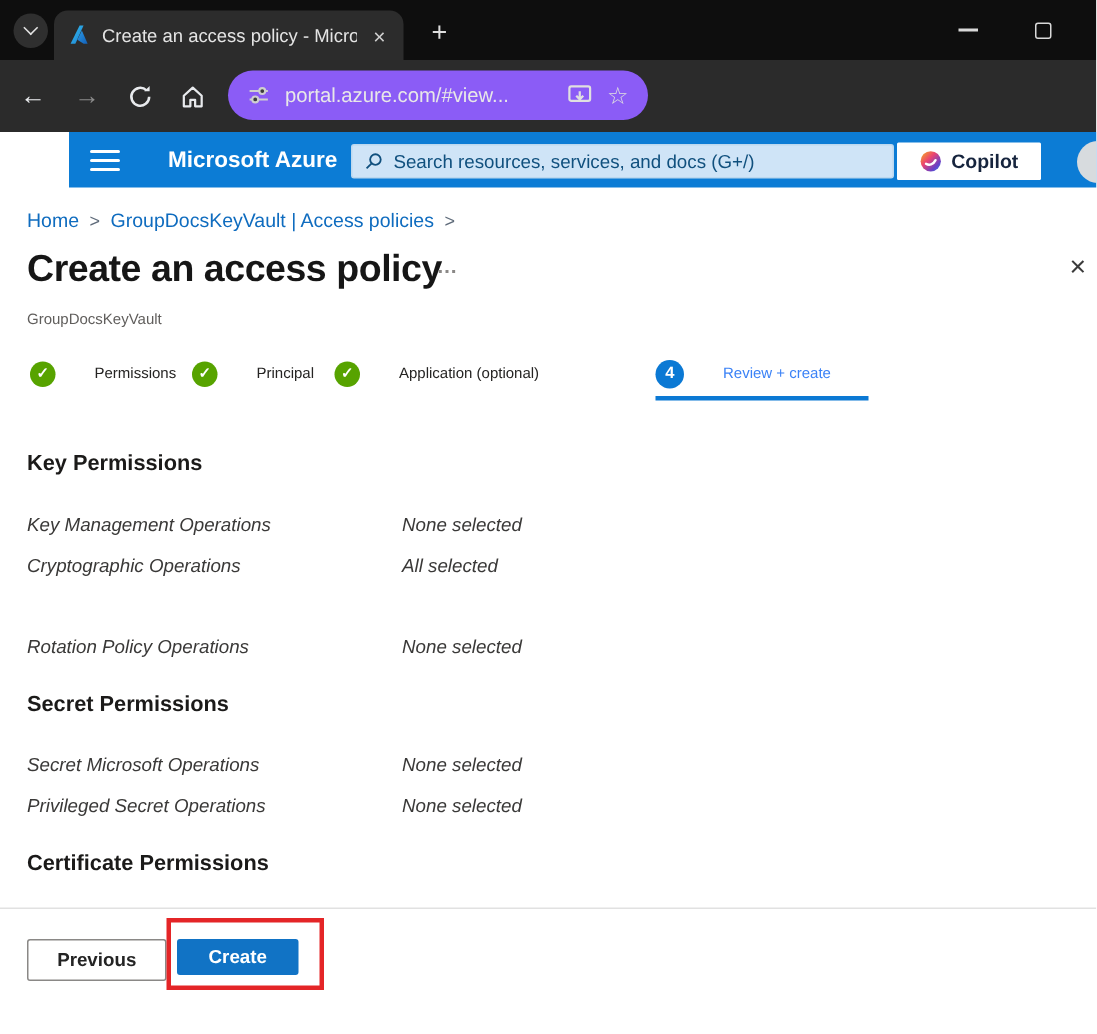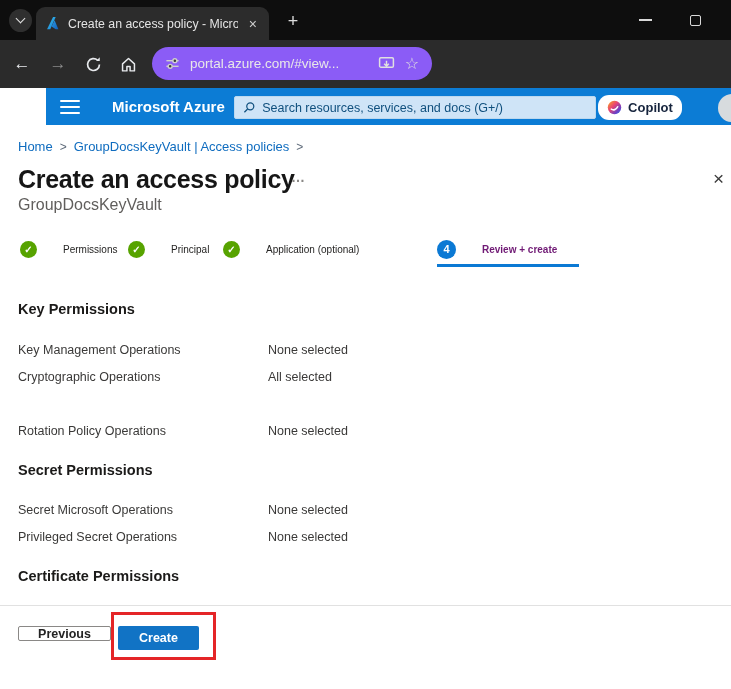--- a/index.html
+++ b/index.html
@@ -37,54 +37,54 @@
   .hamburger { position:absolute; left:14px; top:12px; width:20px; height:14px;
     display:flex; flex-direction:column; justify-content:space-between; }
   .hamburger i { display:block; height:2px; background:#ffffff; border-radius:1px; }
   .brand { position:absolute; left:66px; top:0; height:37px; display:flex; align-items:center;
     color:#ffffff; font-size:15px; font-weight:700; }
   .az-search { position:absolute; left:188px; top:8px; width:362px; height:23px; background:#cfe4f7;
     border:1px solid #bcd8ef; border-radius:2px; display:flex; align-items:center; padding:0 8px; gap:7px; }
   .az-search input { border:0; outline:0; background:transparent; width:100%; font-size:12.5px;
     color:#10507e; font-family:"Liberation Sans", sans-serif; }
   .az-search input::placeholder { color:#10507e; opacity:1; }
-  .copilot-btn { position:absolute; left:552px; top:7px; width:84px; height:25px; background:#ffffff;
-    border-radius:11px; display:flex; align-items:center; justify-content:center; gap:6px; }
+  .copilot-btn { position:absolute; left:552px; top:7px; width:96px; height:25px; background:#ffffff;
+    border-radius:1px; display:flex; align-items:center; justify-content:center; gap:6px; }
   .copilot-btn span { font-size:13px; font-weight:700; color:#16243d; }
   .az-more { position:absolute; left:691px; top:4px; color:#ffffff; font-size:15px; font-weight:700;
     letter-spacing:3px; }
   .avatar { position:absolute; right:-15px; top:94px; width:28px; height:28px; border-radius:50%;
     background:#d7dbde; }
 
   
   .breadcrumb { position:absolute; left:18px; top:139px; font-size:13px; color:#5f6b7a; }
   .breadcrumb a { color:#0f6cbf; text-decoration:none; }
   .bc-sep { margin:0 7px; font-size:12px; }
   .page-title { position:absolute; left:18px; top:165px; font-size:25px; font-weight:700; color:#161616;
     letter-spacing:-0.3px; }
   .title-more { position:absolute; left:291px; top:169px; color:#8a8886; font-size:14px; font-weight:700;
     letter-spacing:1px; }
   .page-close { position:absolute; left:713px; top:168px; font-size:19px; color:#3b3b3b; }
-  .subtitle { position:absolute; left:18px; top:196px; font-size:16px; color:#605e5c; }
+  .subtitle { position:absolute; left:18px; top:208px; font-size:10px; color:#605e5c; }
 
   .step { position:absolute; top:238px; height:22px; display:flex; align-items:center; gap:8px; }
   .stepicon { width:17px; height:17px; border-radius:50%; display:flex; align-items:center;
     justify-content:center; color:#ffffff; font-size:10px; font-weight:700; }
   .stepicon.green { background:#57a300; }
   .stepicon.blue  { background:#0b79d4; width:19px; height:19px; font-size:11px; }
   .steplabel { font-size:10px; color:#252423;margin-left:18px; }
-  .steplabel.current { font-weight:700; color:#701a75; }
+  .steplabel.current { font-weight:400; color:#3b82f6; }
   .step-underline { position:absolute; left:437px; top:264px; width:142px; height:3px; background:#0b79d4; }
 
   .section-h { position:absolute; left:18px; font-size:14.5px; font-weight:700; color:#1b1a19; }
-  .prow { position:absolute; left:18px; font-size:12.5px; color:#3a3938; }
+  .prow { position:absolute; left:18px; font-size:12.5px; color:#3a3938;font-style:italic; }
   .plabel { display:inline-block; width:250px; }
 
   .divider { position:absolute; left:0; top:605px; width:731px; height:1px; background:#e1e1e1; }
-  .btn-prev { position:absolute; left:18px; top:626px; width:93px; height:15px; background:#ffffff;
+  .btn-prev { position:absolute; left:18px; top:626px; width:93px; height:28px; background:#ffffff;
     border:1px solid #8a8886; border-radius:2px; font-size:12.5px; font-weight:700; color:#242424;
     display:flex; align-items:center; justify-content:center; font-family:"Liberation Sans", sans-serif; }
   .btn-create { position:absolute; left:118px; top:626px; width:81px; height:24px; background:#1173c5;
     border:0; border-radius:2px; font-size:12.5px; font-weight:700; color:#ffffff;
     display:flex; align-items:center; justify-content:center; font-family:"Liberation Sans", sans-serif; }
   .annotation { position:absolute; left:111px; top:612px; width:105px; height:48px;
     border:3px solid #e42527; pointer-events:none; }
 </style>
 </head>
 <body>

